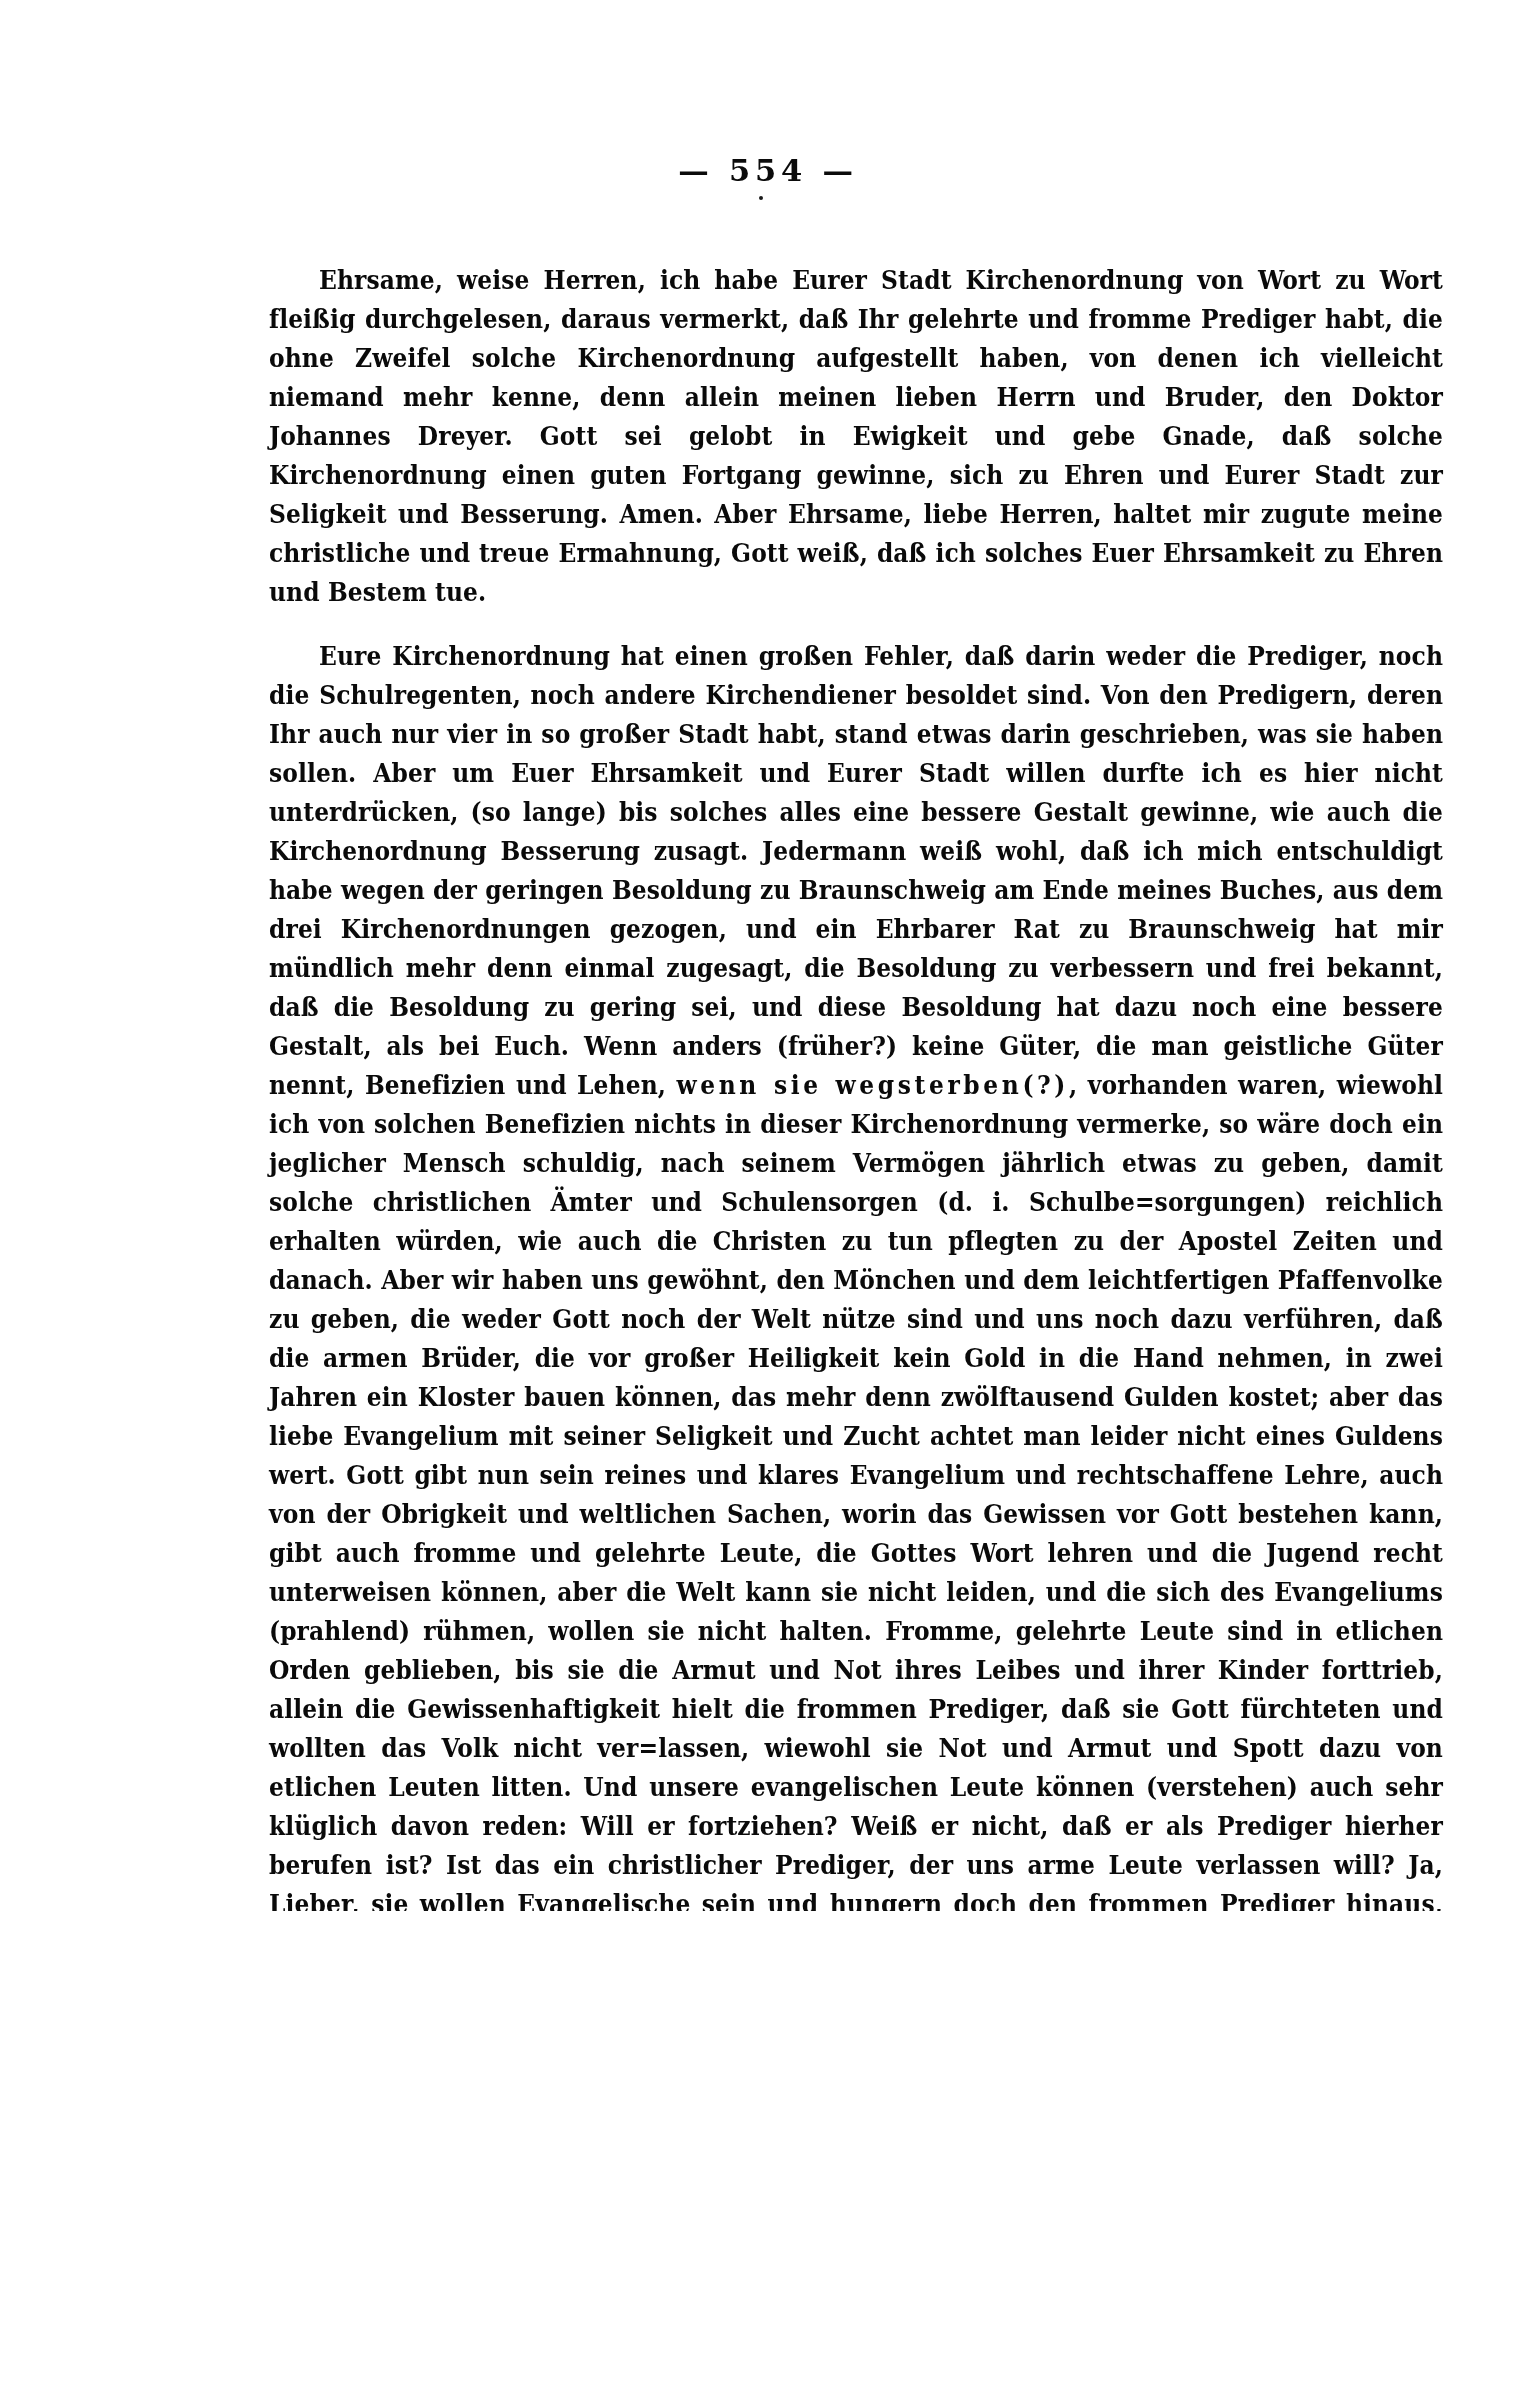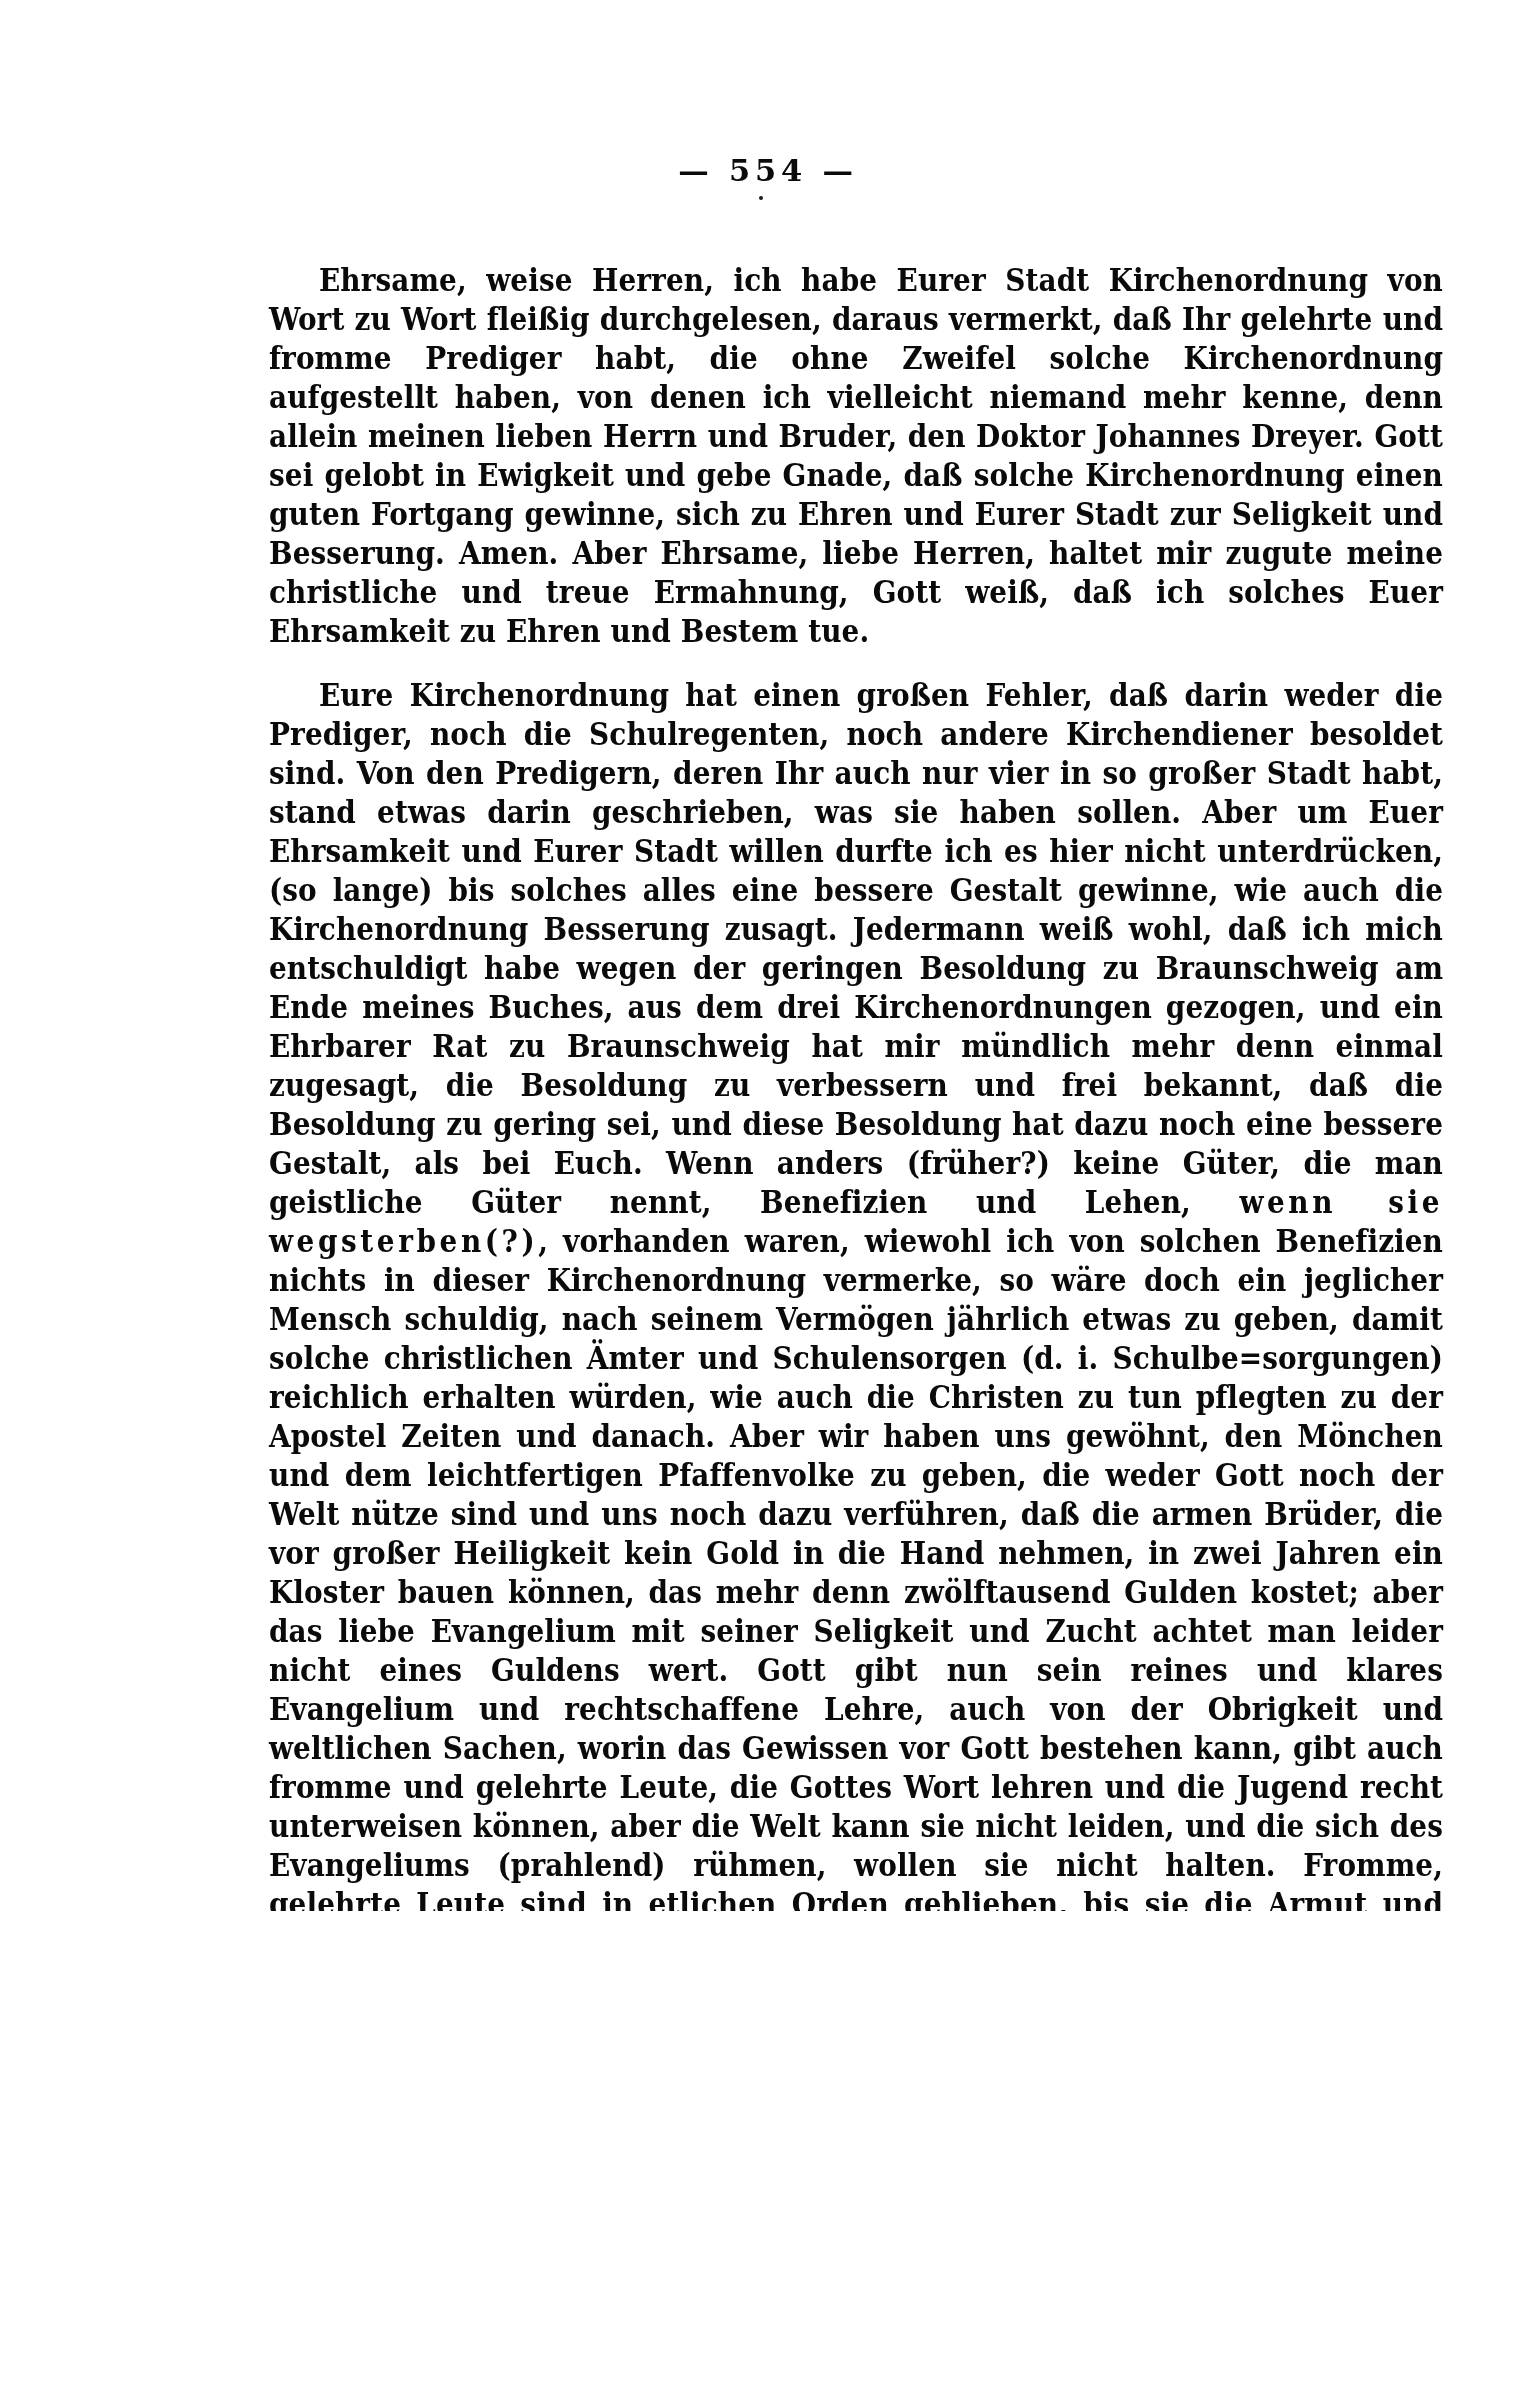--- a/index.html
+++ b/index.html
@@ -35,21 +35,21 @@
   
   .textblock {
     position: absolute;
     left: 269px;
     top: 261px;
     width: 1174px;
   }
 
   .para {
     font-family: "DejaVu Serif", "Liberation Serif", serif;
-    font-size: 31px;
+    font-size: 26px;
     line-height: 39px;
     color: #0a0a0a;
     text-align: justify;
     text-justify: inter-word;
     margin: 0;
     font-weight: 700;
     letter-spacing: 0.1px;
     -webkit-font-smoothing: none;
   }
   .para + .para {

